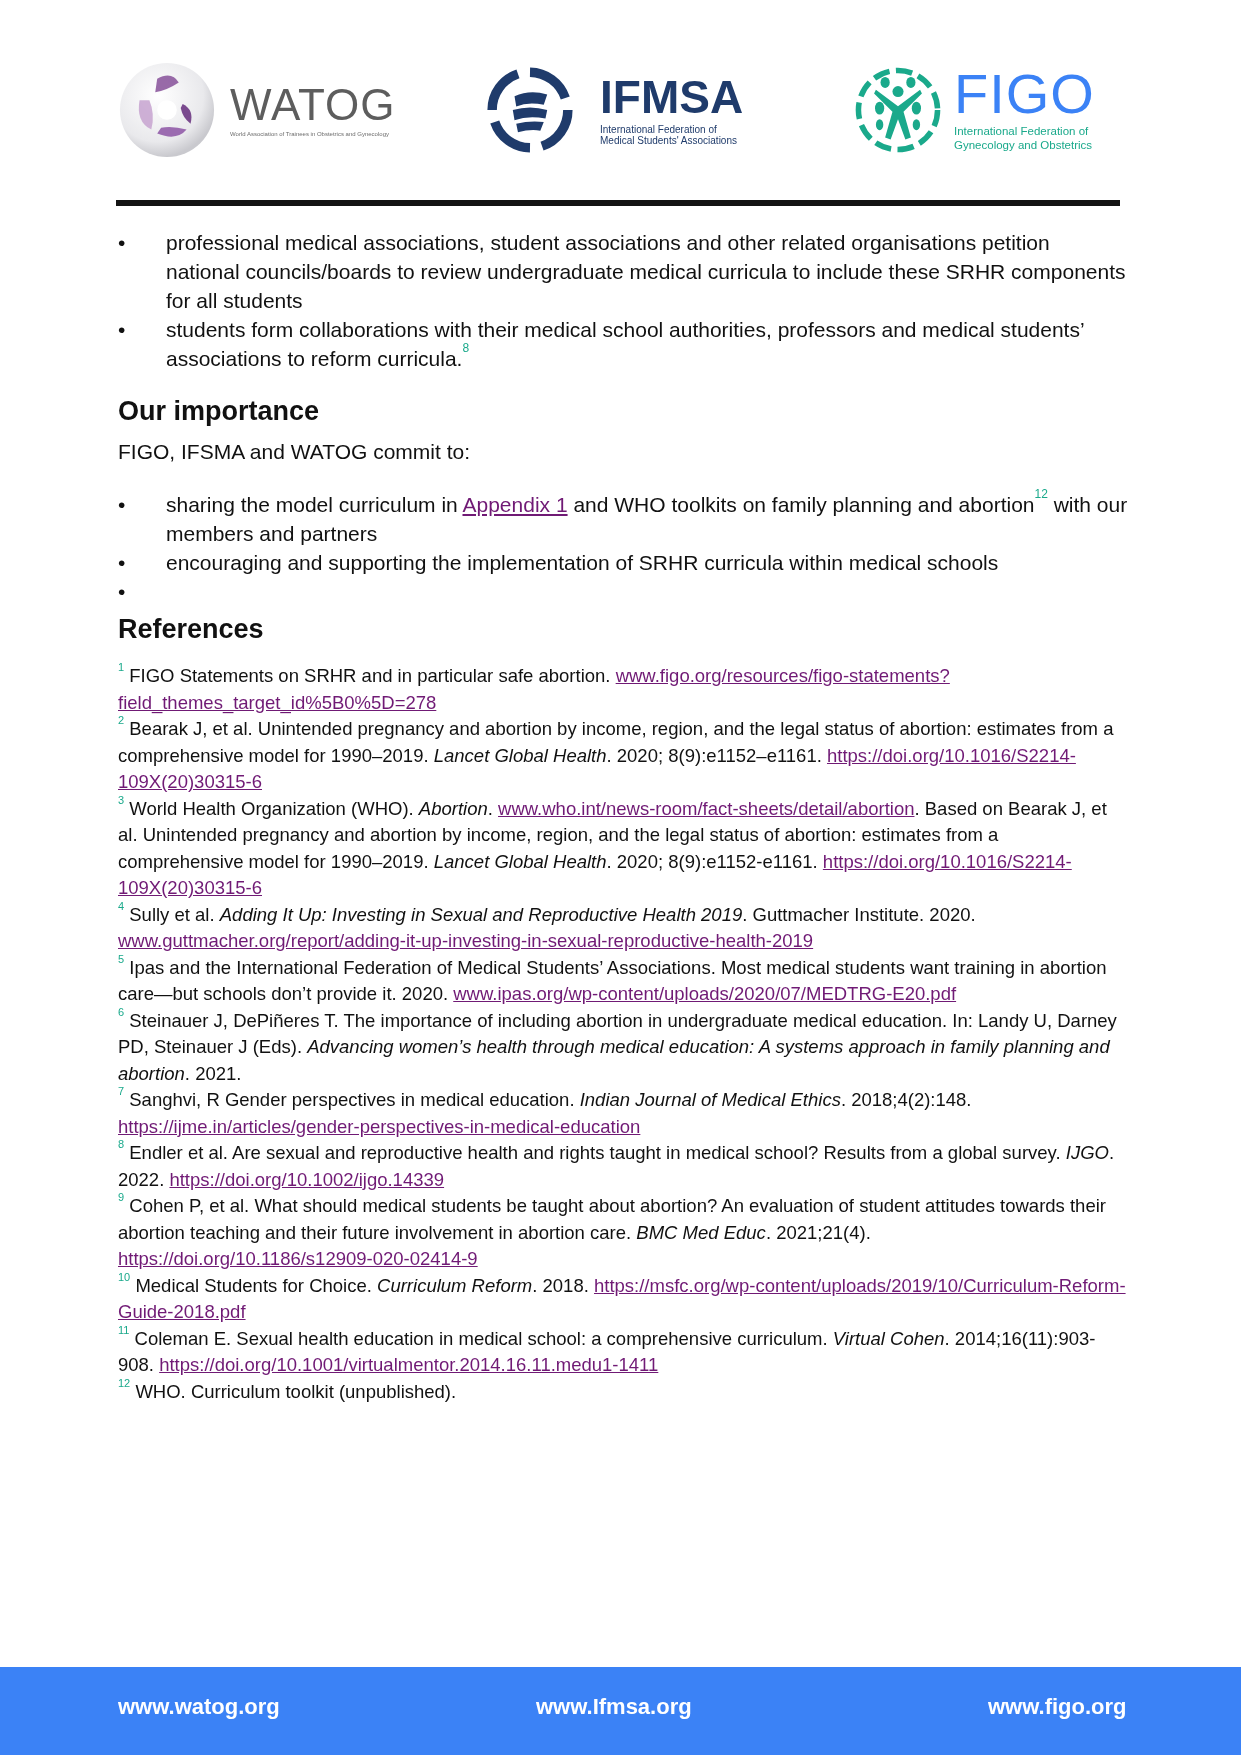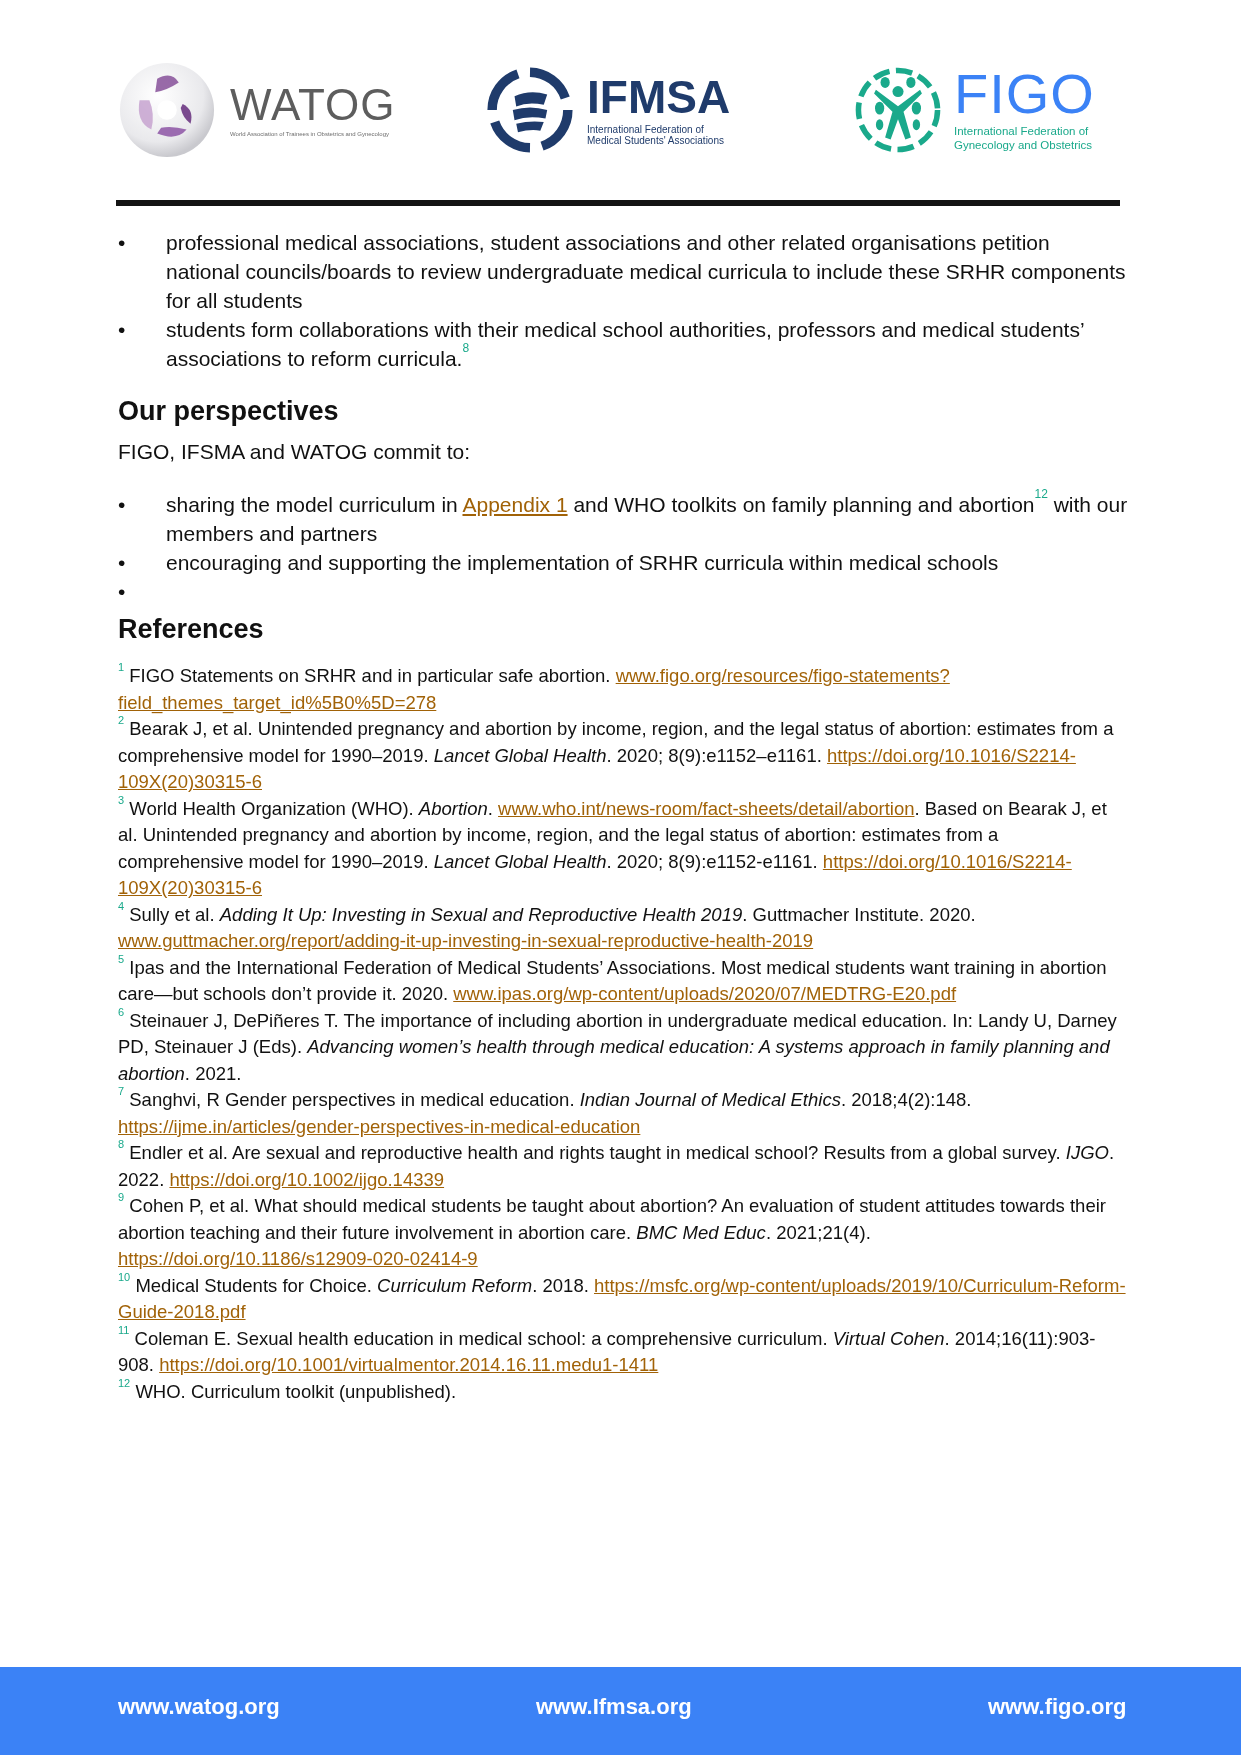--- a/index.html
+++ b/index.html
@@ -2,38 +2,38 @@
 <html><head>
   <meta charset="utf-8">
   <style>
     * { margin: 0; padding: 0; box-sizing: border-box; }
     html, body { width: 1241px; height: 1755px; background: #ffffff; }
     body { position: relative; font-family: "Liberation Sans", sans-serif; color: #111111; overflow: hidden; }
 
     .header { position: absolute; left: 0; top: 0; width: 1241px; height: 168px; }
     .logo { position: absolute; display: flex; align-items: center; }
     .logo-watog { left: 118px; top: 60px; height: 100px; }
-    .logo-ifmsa { left: 487px; top: 65px; height: 90px; }
+    .logo-ifmsa { left: 487px; top: 65px; height: 90px; gap: 13px; }
     .logo-figo { left: 852px; top: 62px; height: 95px; }
 
     .watog-word { font-size: 44px; color: #5d5d5d; letter-spacing: 1px; font-weight: 400; line-height: 1; }
     .watog-sub { font-size: 6px; color: #6d6d6d; margin-top: 4px; white-space: nowrap; }
     .ifmsa-word { font-size: 46px; font-weight: 700; color: #1f3b6b; line-height: 1; letter-spacing: 0px; }
     .ifmsa-sub { font-size: 10px; color: #1f3b6b; line-height: 1.15; margin-top: 4px; font-weight: 400; }
     .figo-word { font-size: 56px; color: #3b82f6; line-height: 1; font-weight: 400; letter-spacing: 1px; }
     .figo-sub { font-size: 11.5px; color: #1aa98b; line-height: 1.2; margin-top: 3px; }
 
     .rule { position: absolute; left: 116px; top: 200px; width: 1004px; height: 6px; background: #141414; }
 
     .content { position: absolute; left: 118px; top: 228px; width: 1010px; }
     .bullets { list-style: none; }
     .bullets li { position: relative; padding-left: 48px; font-size: 21px; line-height: 29px; }
     .bullets li .dot { position: absolute; left: 0; top: 0; }
     sup.fn { color: #1aa98b; font-size: 12px; vertical-align: top; position: relative; top: -2px; line-height: 1; }
-    a.link { color: #a16207; text-decoration: underline; }
+    a.link { color: #701a75; text-decoration: underline; }
 
     h2 { font-size: 27px; font-weight: 700; line-height: 32px; color: #111; }
     .para { font-size: 21px; line-height: 29px; }
 
     .refs { font-size: 18.5px; line-height: 26.5px; }
     .ref { margin-bottom: 0; }
     .ref sup.fn { font-size: 11px; top: -1px; }
     .ref i { font-style: italic; }
 
     .footer { position: absolute; left: 0; top: 1667px; width: 1241px; height: 88px; background: #3b82f6; }
@@ -119,21 +119,21 @@
     <li>
       <span class="dot">•</span>
       <span>professional medical associations, student associations and other related organisations petition national councils/boards to review undergraduate medical curricula to include these SRHR components for all students</span>
     </li>
     <li>
       <span class="dot">•</span>
       <span>students form collaborations with their medical school authorities, professors and medical students’ associations to reform curricula.</span><sup class="fn">8</sup>
     </li>
   </ul>
 
-  <h2 style="margin-top:22px;">Our perspectives</h2>
+  <h2 style="margin-top:22px;">Our importance</h2>
   <p class="para" style="margin-top:10px;">FIGO, IFSMA and WATOG commit to:</p>
 
   <ul class="bullets" style="margin-top:24px;">
     <li>
       <span class="dot">•</span>
       <span>sharing the model curriculum in </span><a class="link">Appendix 1</a><span> and WHO toolkits on family planning and abortion</span><sup class="fn">12</sup><span> with our members and partners</span>
     </li>
     <li>
       <span class="dot">•</span>
       <span>encouraging and supporting the implementation of SRHR curricula within medical schools</span>

